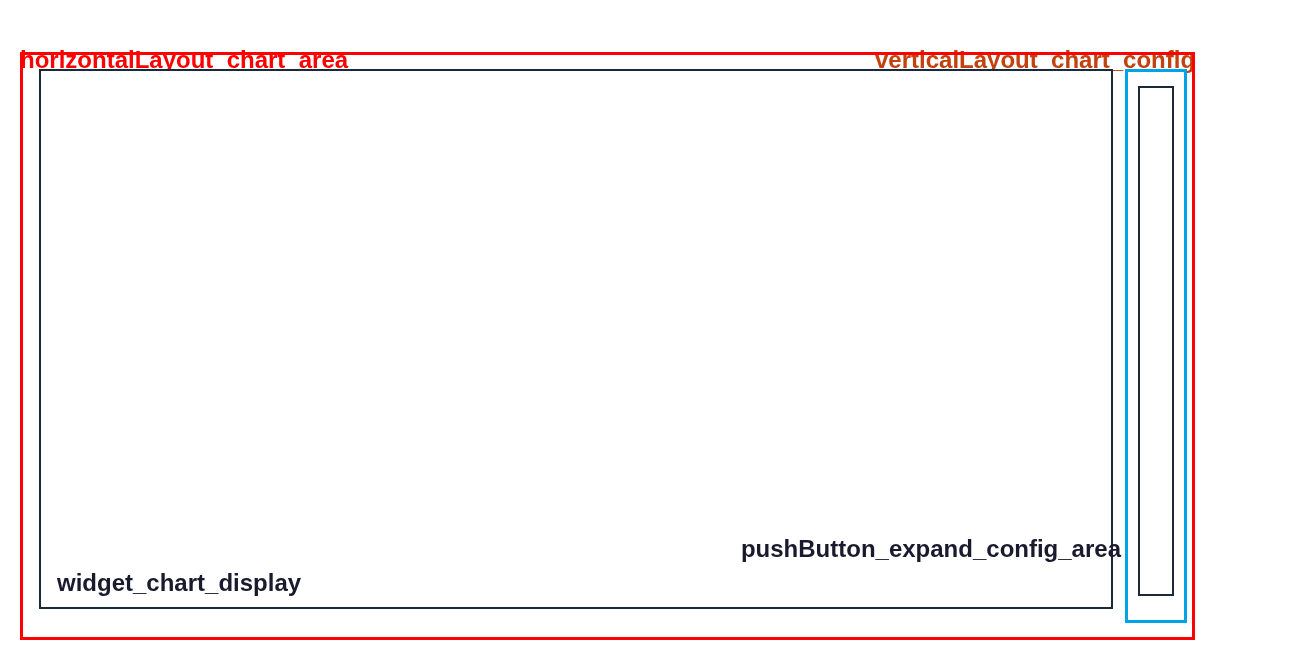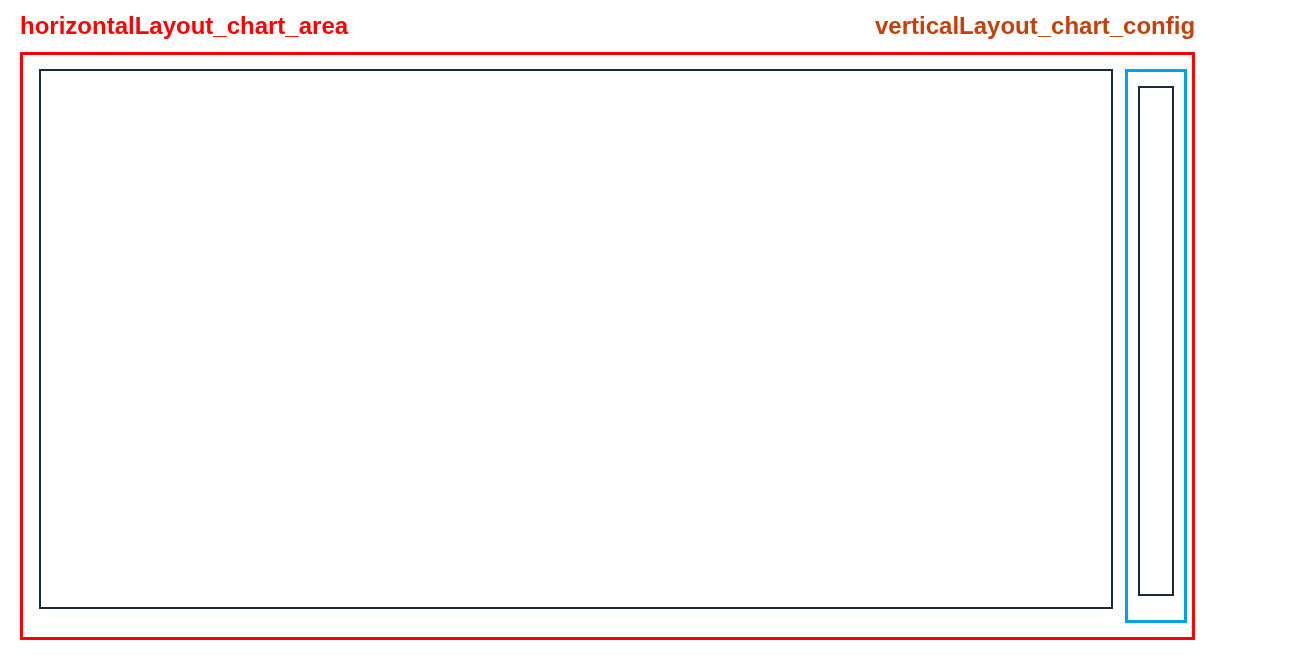--- a/index.html
+++ b/index.html
@@ -8,20 +8,21 @@
       font-family: "Segoe UI", Arial, sans-serif;
       width: 1293px;
       height: 661px;
       position: relative;
     }
     .label {
       position: absolute;
       font-size: 24px;
       font-weight: 600;
       white-space: nowrap;
+      margin-top: 34px;
     }
     .label-red { color: #ff0000; }
     .label-cyan { color: #c2410c; }
     .label-black { color: #1a1a2e; }
 
     .outer-container {
       position: absolute;
       left: 20px;
       top: 52px;
       width: 1175px;
@@ -62,21 +63,23 @@
 <body>
 
 <div class="label label-red" style="left:20px; top:12px;">horizontalLayout_chart_area</div>
 
 <div class="label label-cyan" style="left:875px; top:12px;">verticalLayout_chart_config</div>
 
 <div class="outer-container">
 
   <div class="chart-display">
 
+    <div class="label label-black" style="left:16px; bottom:10px;">widget_chart_display</div>
 
+    <div class="label label-black" style="right:-10px; bottom:44px;">pushButton_expand_config_area</div>
   </div>
 
   <div class="config-container">
 
     <div class="push-button"></div>
   </div>
 
 </div>
 
 </body></html>

